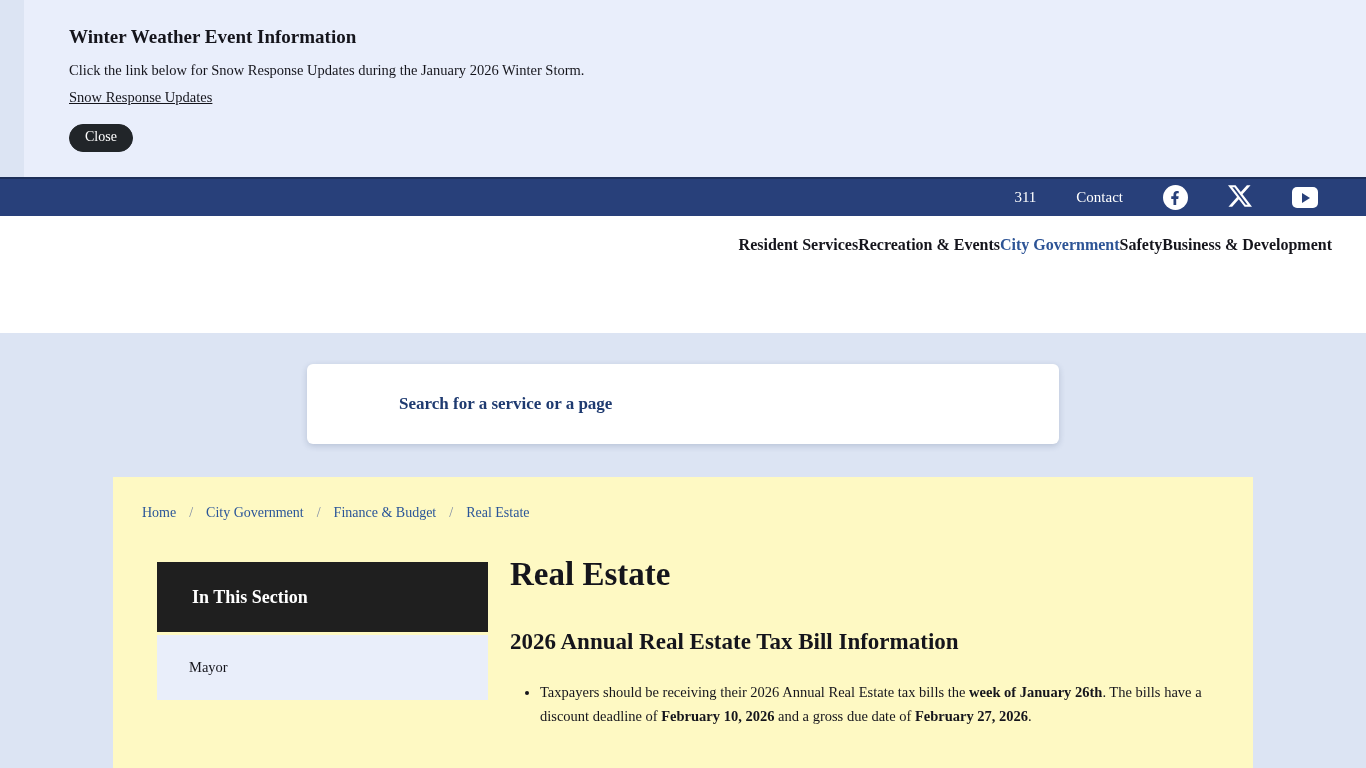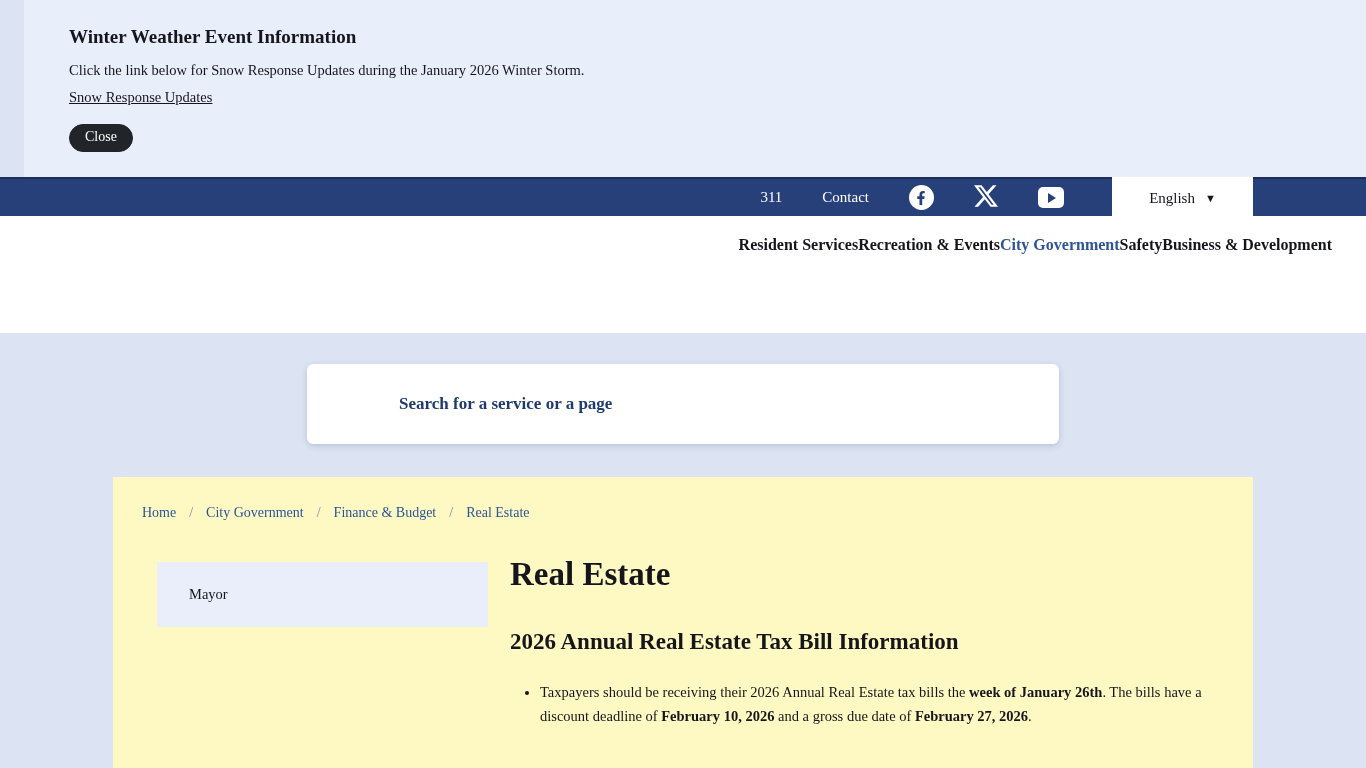--- a/index.html
+++ b/index.html
@@ -112,24 +112,20 @@
       <svg width="24" height="24" viewBox="0 0 24 24">
           <path fill="#fff" d="M18.901 1.153h3.68l-8.04 9.19L24 22.846h-7.406l-5.8-7.584-6.638 7.584H.474l8.6-9.83L0 1.154h7.594l5.243 6.932ZM17.61 20.644h2.039L6.486 3.24H4.298Z"></path>
         </svg>
     </span>
   </span>
 
   <span class="yt-box">
     <span class="yt-tri"></span>
   </span>
 
-  <div class="lang-box">
-    <span>English</span>
-    <span class="lang-caret">▼</span>
-  </div>
 </div>
 
 <div class="header-nav">
   <a class="nav-item" href="#">Resident Services</a>
   <a class="nav-item" href="#">Recreation &amp; Events</a>
   <a class="nav-item active" href="#">City Government</a>
   <a class="nav-item" href="#">Safety</a>
   <a class="nav-item" href="#">Business &amp; Development</a>
 </div>
 
@@ -147,20 +143,21 @@
       <a class="crumb-link" href="#">City Government</a>
       <span class="crumb-sep">/</span>
       <a class="crumb-link" href="#">Finance &amp; Budget</a>
       <span class="crumb-sep">/</span>
       <span class="crumb-current">Real Estate</span>
     </div>
 
     <div class="content-cols">
 
       <div class="sidebar">
+        <div class="sidebar-header">In This Section</div>
         <div class="sidebar-item">Mayor</div>
       </div>
 
       <div class="main-col">
         <h1 class="page-title">Real Estate</h1>
         <h2 class="section-heading">2026 Annual Real Estate Tax Bill Information</h2>
         <ul class="bullet-list">
           <li><span>Taxpayers should be receiving their 2026 Annual Real Estate tax bills the </span><b>week of January 26th</b><span>. The bills have a discount deadline of </span><b>February 10, 2026</b><span> and a gross due date of </span><b>February 27, 2026</b><span>.</span></li>
         </ul>
       </div>

